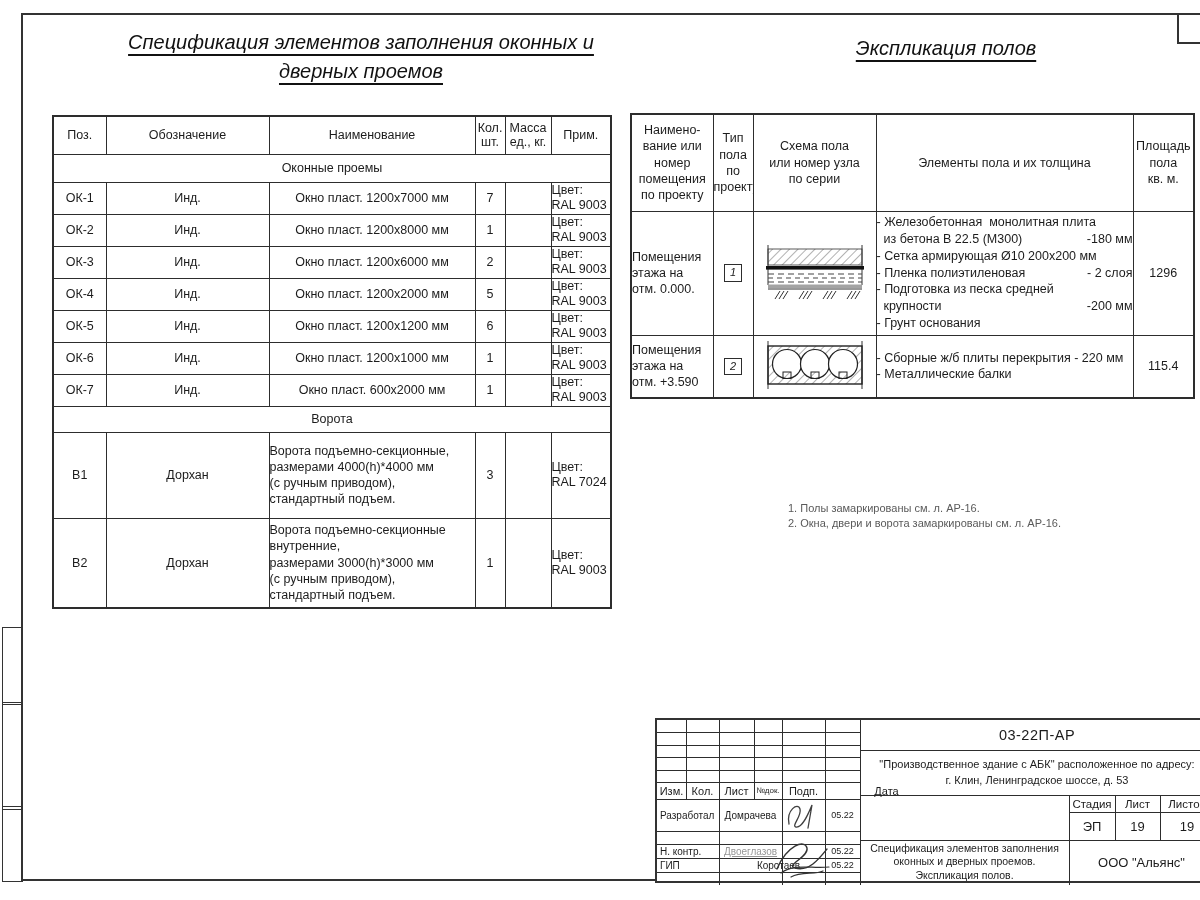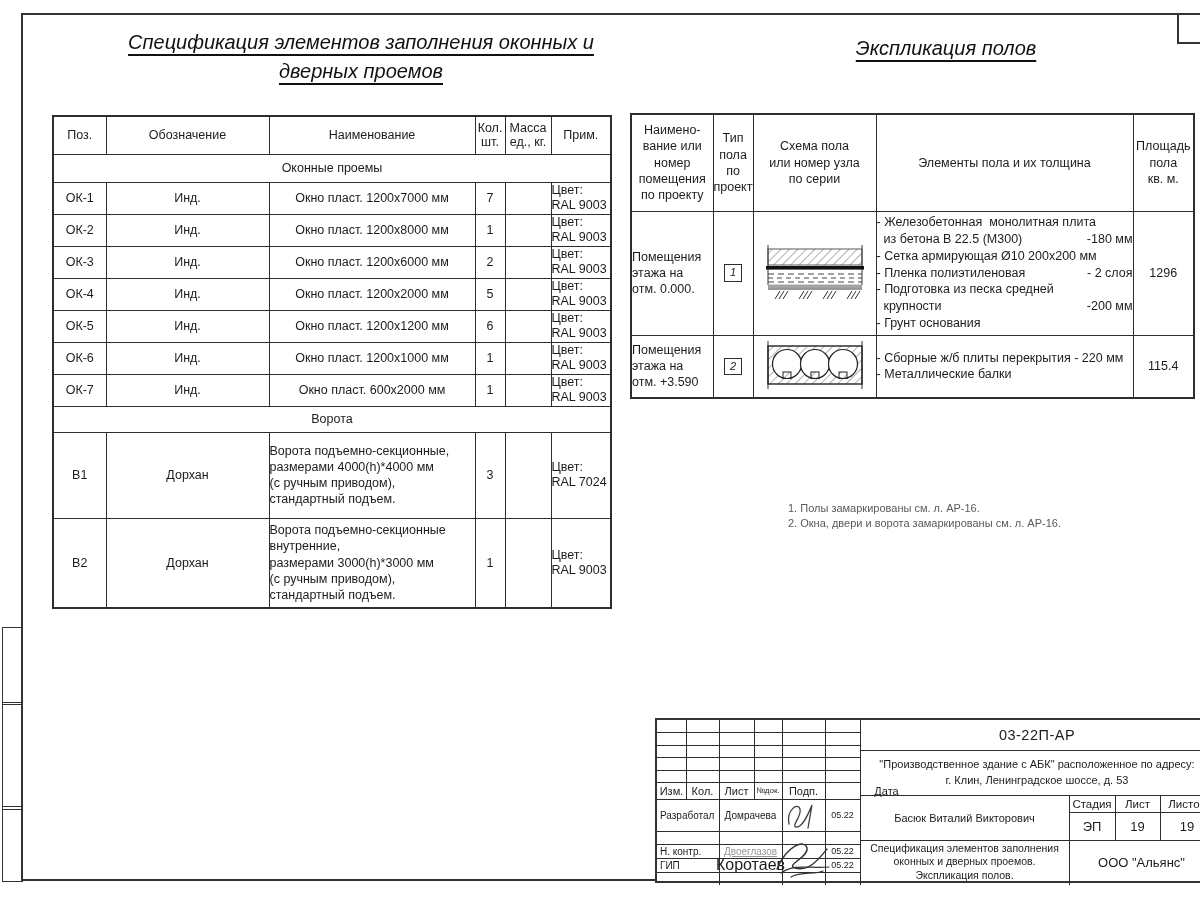--- a/index.html
+++ b/index.html
@@ -353,35 +353,34 @@
     <div class="tb-cell" style="left:125px;top:62px;width:43px;height:17px;font-size:11px;">Подп.</div>
     <div class="tb-cell" style="left:168px;top:62px;width:35px;height:17px;font-size:11px;margin-left:44px;">Дата</div>
 
     <div class="tb-cell left-al" style="left:3px;top:79px;width:59px;height:32px;font-size:10px;">Разработал</div>
     <div class="tb-cell" style="left:62px;top:79px;width:63px;height:32px;font-size:10px;">Домрачева</div>
     <div class="tb-cell" style="left:168px;top:79px;width:35px;height:32px;font-size:9px;">05.22</div>
     <div class="tb-cell left-al" style="left:3px;top:124px;width:59px;height:14px;font-size:10px;">Н. контр.</div>
     <div class="tb-cell muted" style="left:62px;top:124px;width:63px;height:14px;font-size:10px;">Двоеглазов</div>
     <div class="tb-cell" style="left:168px;top:124px;width:35px;height:14px;font-size:9px;">05.22</div>
     <div class="tb-cell left-al" style="left:3px;top:138px;width:59px;height:14px;font-size:10px;">ГИП</div>
-    <div class="tb-cell" style="left:62px;top:138px;width:63px;height:14px;font-size:16px;">Коротаев</div>
+    <div class="tb-cell" style="left:62px;top:138px;width:63px;height:14px;font-size:10px;padding-left:28px;">Коротаев</div>
     <div class="tb-cell" style="left:168px;top:138px;width:35px;height:14px;font-size:9px;">05.22</div>
 
     <svg class="sig-svg" style="left:126px;top:80px;" width="42" height="32" viewBox="0 0 42 32">
       <path d="M6,24 C3,10 15,2 17,9 C19,16 8,26 13,27 C20,28 26,12 29,5 L25,28" fill="none" stroke="#3f3f3f" stroke-width="1.3" stroke-linecap="round"></path>
     </svg>
     <svg class="sig-svg" style="left:114px;top:117px;" width="64" height="42" viewBox="0 0 64 42">
       <path d="M6,32 C16,8 34,2 36,11 C38,20 14,28 24,31 C38,35 48,22 56,12" fill="none" stroke="#333" stroke-width="1.4" stroke-linecap="round"></path>
       <path d="M10,36 C24,26 40,32 58,30 M20,40 C30,34 44,38 52,34" fill="none" stroke="#333" stroke-width="1.2" stroke-linecap="round"></path>
     </svg>
 
     <div class="tb-cell" style="left:203px;top:0;width:354px;height:30px;font-size:14.5px;letter-spacing:0.5px;">03-22П-АР</div>
     <div class="tb-cell pre" style="left:207px;top:30px;width:346px;height:45px;font-size:11px;line-height:1.45;">"Производственное здание с АБК" расположенное по адресу:
 г. Клин, Ленинградское шоссе, д. 53</div>
-    <div class="tb-cell" style="left:203px;top:75px;width:209px;height:45px;font-size:11px;">Басюк Виталий Викторович</div>
     <div class="tb-cell" style="left:412px;top:75px;width:46px;height:17px;font-size:11.5px;">Стадия</div>
     <div class="tb-cell" style="left:458px;top:75px;width:45px;height:17px;font-size:11.5px;">Лист</div>
     <div class="tb-cell" style="left:503px;top:75px;width:54px;height:17px;font-size:11.5px;">Листов</div>
     <div class="tb-cell" style="left:412px;top:92px;width:46px;height:28px;font-size:13px;">ЭП</div>
     <div class="tb-cell" style="left:458px;top:92px;width:45px;height:28px;font-size:13px;">19</div>
     <div class="tb-cell" style="left:503px;top:92px;width:54px;height:28px;font-size:13px;">19</div>
     <div class="tb-cell pre" style="left:203px;top:120px;width:209px;height:44px;font-size:10.5px;line-height:1.3;">Спецификация элементов заполнения
 оконных и дверных проемов.
 Экспликация полов.</div>
     <div class="tb-cell" style="left:412px;top:120px;width:145px;height:44px;font-size:13px;">ООО "Альянс"</div>

